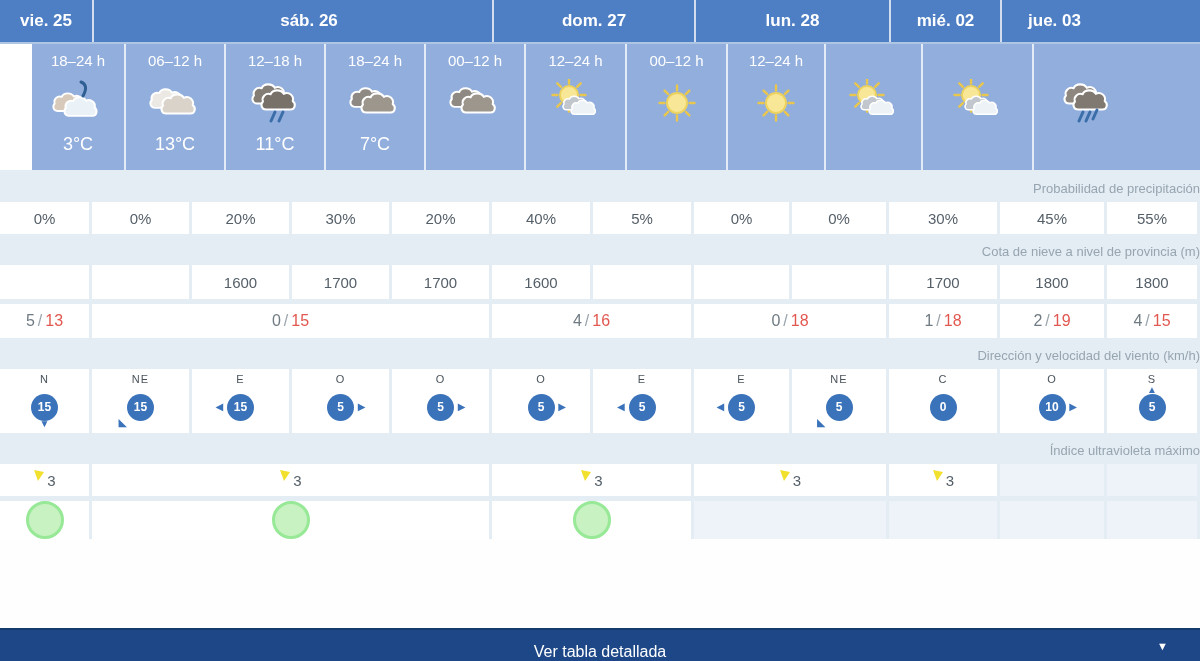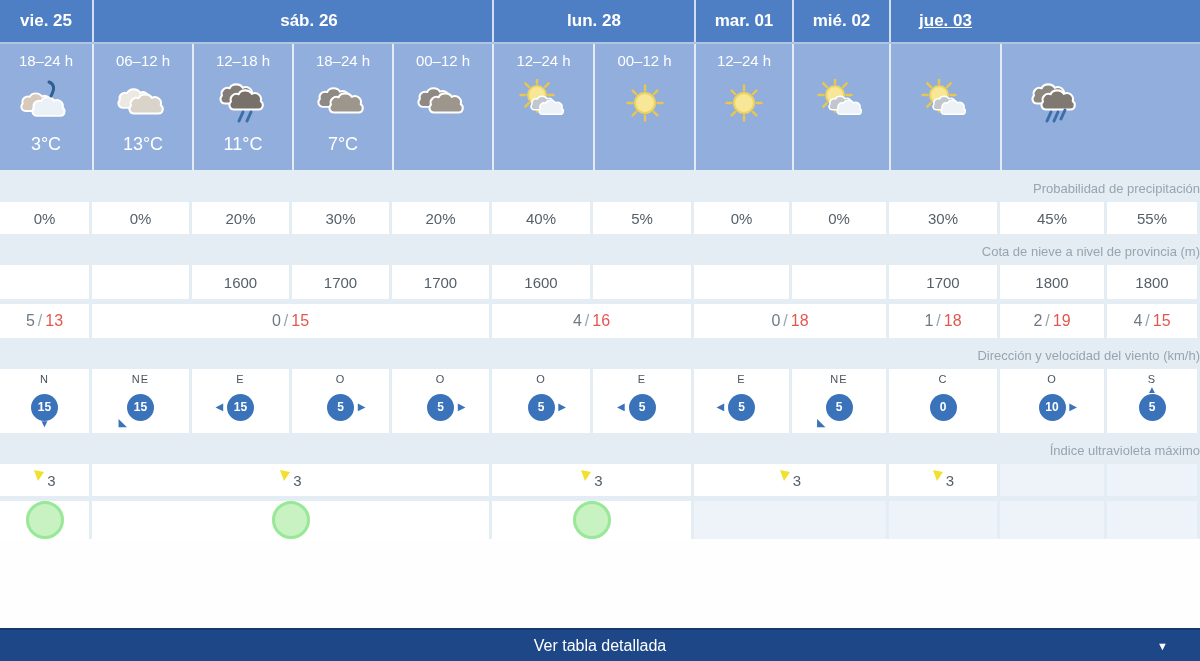--- a/index.html
+++ b/index.html
@@ -5,21 +5,21 @@
   * { margin:0; padding:0; box-sizing:border-box; }
   html,body { width:1200px; }
   body { font-family:"Liberation Sans", sans-serif; background:#ffffff; }
   #weather-table { width:1200px; height:661px; display:flex; flex-direction:column; overflow:hidden; }
 
   
   .day-row { display:grid; height:44px; background:#4e7ec3; border-bottom:2px solid rgba(255,255,255,.55); }
   .day-cell { display:flex; align-items:center; justify-content:center; color:#fff; font-size:17px; font-weight:600; border-left:2px solid rgba(255,255,255,.75); }
   .day-cell:first-child { border-left:none; }
 
-  .sub-row { display:grid; height:126px; background:#91aedd; }
+  .sub-row { display:grid; height:126px; background:#91aedd;margin-left:32px; }
   .sub-cell { display:flex; flex-direction:column; align-items:center; border-left:2px solid rgba(255,255,255,.75); padding-top:8px; }
   .sub-cell:first-child { border-left:none; }
   .hour { color:#fff; font-size:15px; height:22px; }
   .wicon { height:54px; display:flex; align-items:center; justify-content:center; margin-top:2px; }
   .ptemp { color:#fff; font-size:18px; margin-top:4px; height:22px; }
 
   
   .rows { background:#e4edf3; flex:0 0 auto; padding-top:1px;text-align:right; }
   .section { margin-top:5px; }
   .row-label { height:26px; line-height:26px; padding-left:7px; font-size:13px; color:#97a5b1; }
@@ -46,34 +46,34 @@
   .warrow.right { right:calc(50% - 25px); top:50%; transform:translateY(-50%); }
   .warrow.down-left { bottom:0; left:calc(50% - 22px); font-size:11px; }
 
   .uvflag { margin-right:2px; margin-top:-8px; }
   .gcircle { width:38px; height:38px; border-radius:50%; background:#c8f2c1; border:3px solid #97e897; }
 
   .spacer { flex:1 1 auto; background:#fdfefd; }
 
   
   .footer { height:33px; background:#1d4787; border-top:2px solid #153a6e; position:relative;
-            display:flex; align-items:center; justify-content:center; color:#fff; font-size:16px; cursor:pointer; }
+            display:flex; align-items:flex-end; justify-content:center; color:#fff; font-size:16px; cursor:pointer; }
   .chev { position:absolute; right:32px; top:50%; transform:translateY(-50%); font-size:11px; color:#fff; }
 </style>
 </head>
 <body>
 
 <div id="weather-table">
   <div class="day-row" id="dayRow" style="grid-template-columns: 92px 100px 100px 100px 100px 101px 101px 98px 97px 111px 107px 93px;">
       <div class="day-cell" style="grid-column: span 1;">vie. 25</div>
       <div class="day-cell" style="grid-column: span 4; padding-left: 32px;">sáb. 26</div>
+      <div class="day-cell" style="grid-column: span 2;">dom. 27</div>
       <div class="day-cell" style="grid-column: span 2;">lun. 28</div>
-      <div class="day-cell" style="grid-column: span 1;">mar. 01</div>
       <div class="day-cell" style="grid-column: span 1;">mié. 02</div>
-      <div class="day-cell" style="grid-column: span 1; text-decoration: underline;">jue. 03</div>
+      <div class="day-cell" style="grid-column: span 1;">jue. 03</div>
     </div>
   <div class="sub-row" id="subRow" style="grid-template-columns: 92px 100px 100px 100px 100px 101px 101px 98px 97px 111px 107px 93px;">
       <div class="sub-cell">
         <div class="hour">18–24 h</div>
         <div class="wicon">
           <svg width="60" height="48" viewBox="0 0 60 48" xmlns="http://www.w3.org/2000/svg">
             <path transform="translate(4 14) scale(0.78)" d="M7 23 C2 23 0 17 3.5 13.5 C1.5 8 7 3 12.5 5 C15 -1 25 -1 28 4.5 C34 1.5 40.5 7 38.5 13 C42.5 15.5 41.5 23 36 23 Z" fill="#d8cabb" stroke="#ffffff" stroke-width="2.4" stroke-linejoin="round"></path>
             <path transform="translate(15 18) scale(0.82)" d="M7 23 C2 23 0 17 3.5 13.5 C1.5 8 7 3 12.5 5 C15 -1 25 -1 28 4.5 C34 1.5 40.5 7 38.5 13 C42.5 15.5 41.5 23 36 23 Z" fill="#eaf2f8" stroke="#ffffff" stroke-width="2.4" stroke-linejoin="round"></path>
             <path d="M33 3 q8 3 2 14" fill="none" stroke="#2f5e92" stroke-width="3" stroke-linecap="round"></path>
           </svg>

